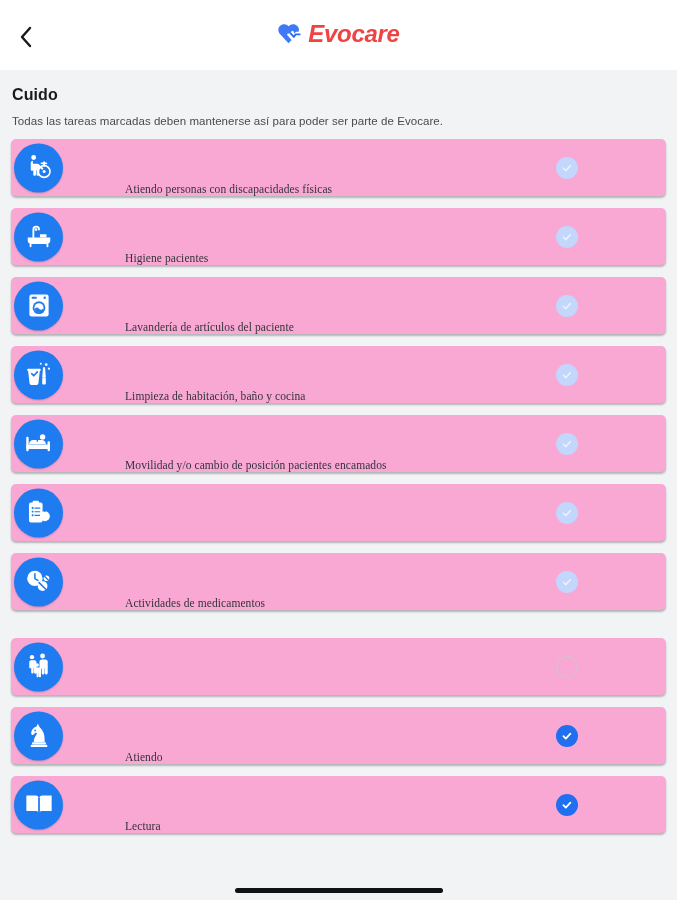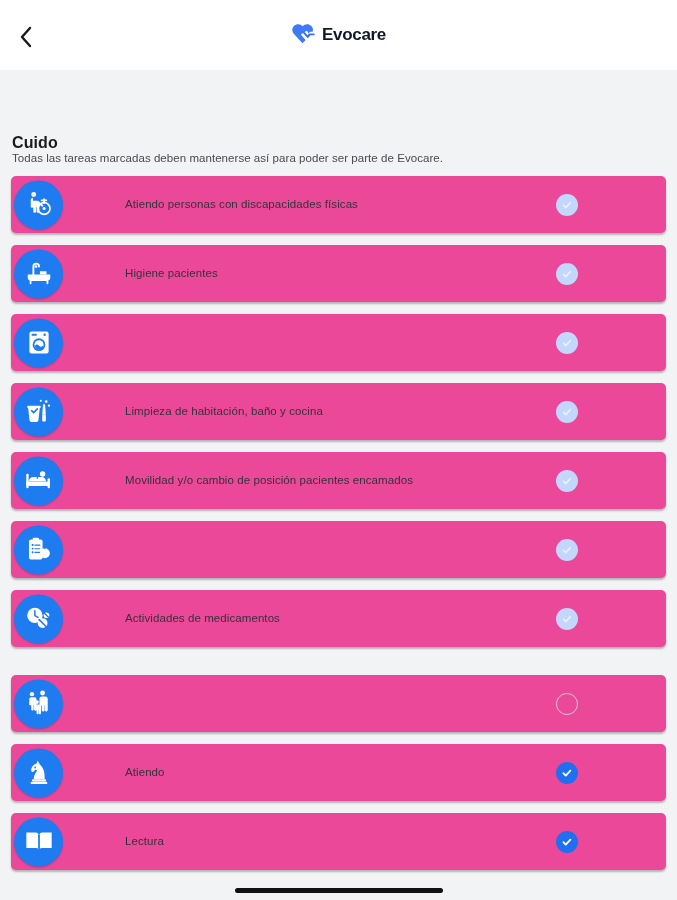--- a/index.html
+++ b/index.html
@@ -45,25 +45,26 @@
     left: 0;
     right: 0;
     top: 22px;
     display: flex;
     align-items: center;
     justify-content: center;
     gap: 3px;
   }
   .brand-mark { display: block; }
   .brand-text {
-    font-size: 17px;
+    font-size: 24px;
     font-weight: 700;
     letter-spacing: -0.3px;
-    color: #0f172a;
+    color: #ef4444;
     line-height: 1;
+    font-style: italic;
   }
 
   
   .screen {
     position: absolute;
     top: 70px;
     left: 0;
     right: 0;
     bottom: 0;
     background: #f2f3f5;
@@ -71,40 +72,41 @@
   }
 
   .section-head {
     padding: 16px 12px 0 12px;
   }
   .section-title {
     font-size: 16px;
     font-weight: 700;
     color: #1b1b1d;
     letter-spacing: 0.1px;
-    margin-top: 48px;
   }
   .section-sub {
+    margin-top: 11px;
     font-size: 11.5px;
     color: #4a4a4f;
     letter-spacing: 0.05px;
   }
 
   .section-gap { height: 12px; }
 
   
   .card {
     position: relative;
     margin: 0 11px 12px 11px;
     height: 57px;
-    background: #ec4899;
+    background: #f9a8d4;
     border-radius: 5px;
     box-shadow: 0 2px 2px rgba(0,0,0,0.26);
     display: flex;
-    align-items: center;
+    align-items: flex-end;
+    font-family: Liberation Serif, serif;
   }
 
   .row-icon {
     position: absolute;
     left: 3px;
     top: 50%;
     transform: translateY(-50%);
     width: 49px;
     height: 49px;
     border-radius: 50%;
@@ -236,20 +238,21 @@
     <div class="row-icon">
       <svg width="28" height="28" viewBox="0 0 32 32">
         <rect x="5" y="3.5" width="22" height="25" rx="2.5" fill="#fff"></rect>
         <rect x="7.5" y="6" width="6" height="2.4" rx="1" fill="#1f7bf0"></rect>
         <circle cx="22.5" cy="7.2" r="1.4" fill="#1f7bf0"></circle>
         <circle cx="16" cy="18.5" r="7.3" fill="#1f7bf0"></circle>
         <circle cx="16" cy="18.5" r="5.2" fill="#fff"></circle>
         <path d="M11.4 19.6c1.6-1.6 3-1.6 4.6 0s3 1.6 4.6 0v2.6a5.2 5.2 0 0 1-9.2-1.3z" fill="#1f7bf0"></path>
       </svg>
     </div>
+    <div class="row-label">Lavandería de artículos del paciente</div>
     <div class="row-check locked">
       <svg width="12" height="12" viewBox="0 0 12 12" fill="none">
           <path d="M2.4 6.2 L4.8 8.6 L9.4 3.6" stroke-width="1.6" stroke-linecap="round" stroke-linejoin="round"></path>
         </svg>
     </div>
   </div>
 
   <div class="card">
     <div class="row-icon">
       <svg width="29" height="29" viewBox="0 0 32 32">

